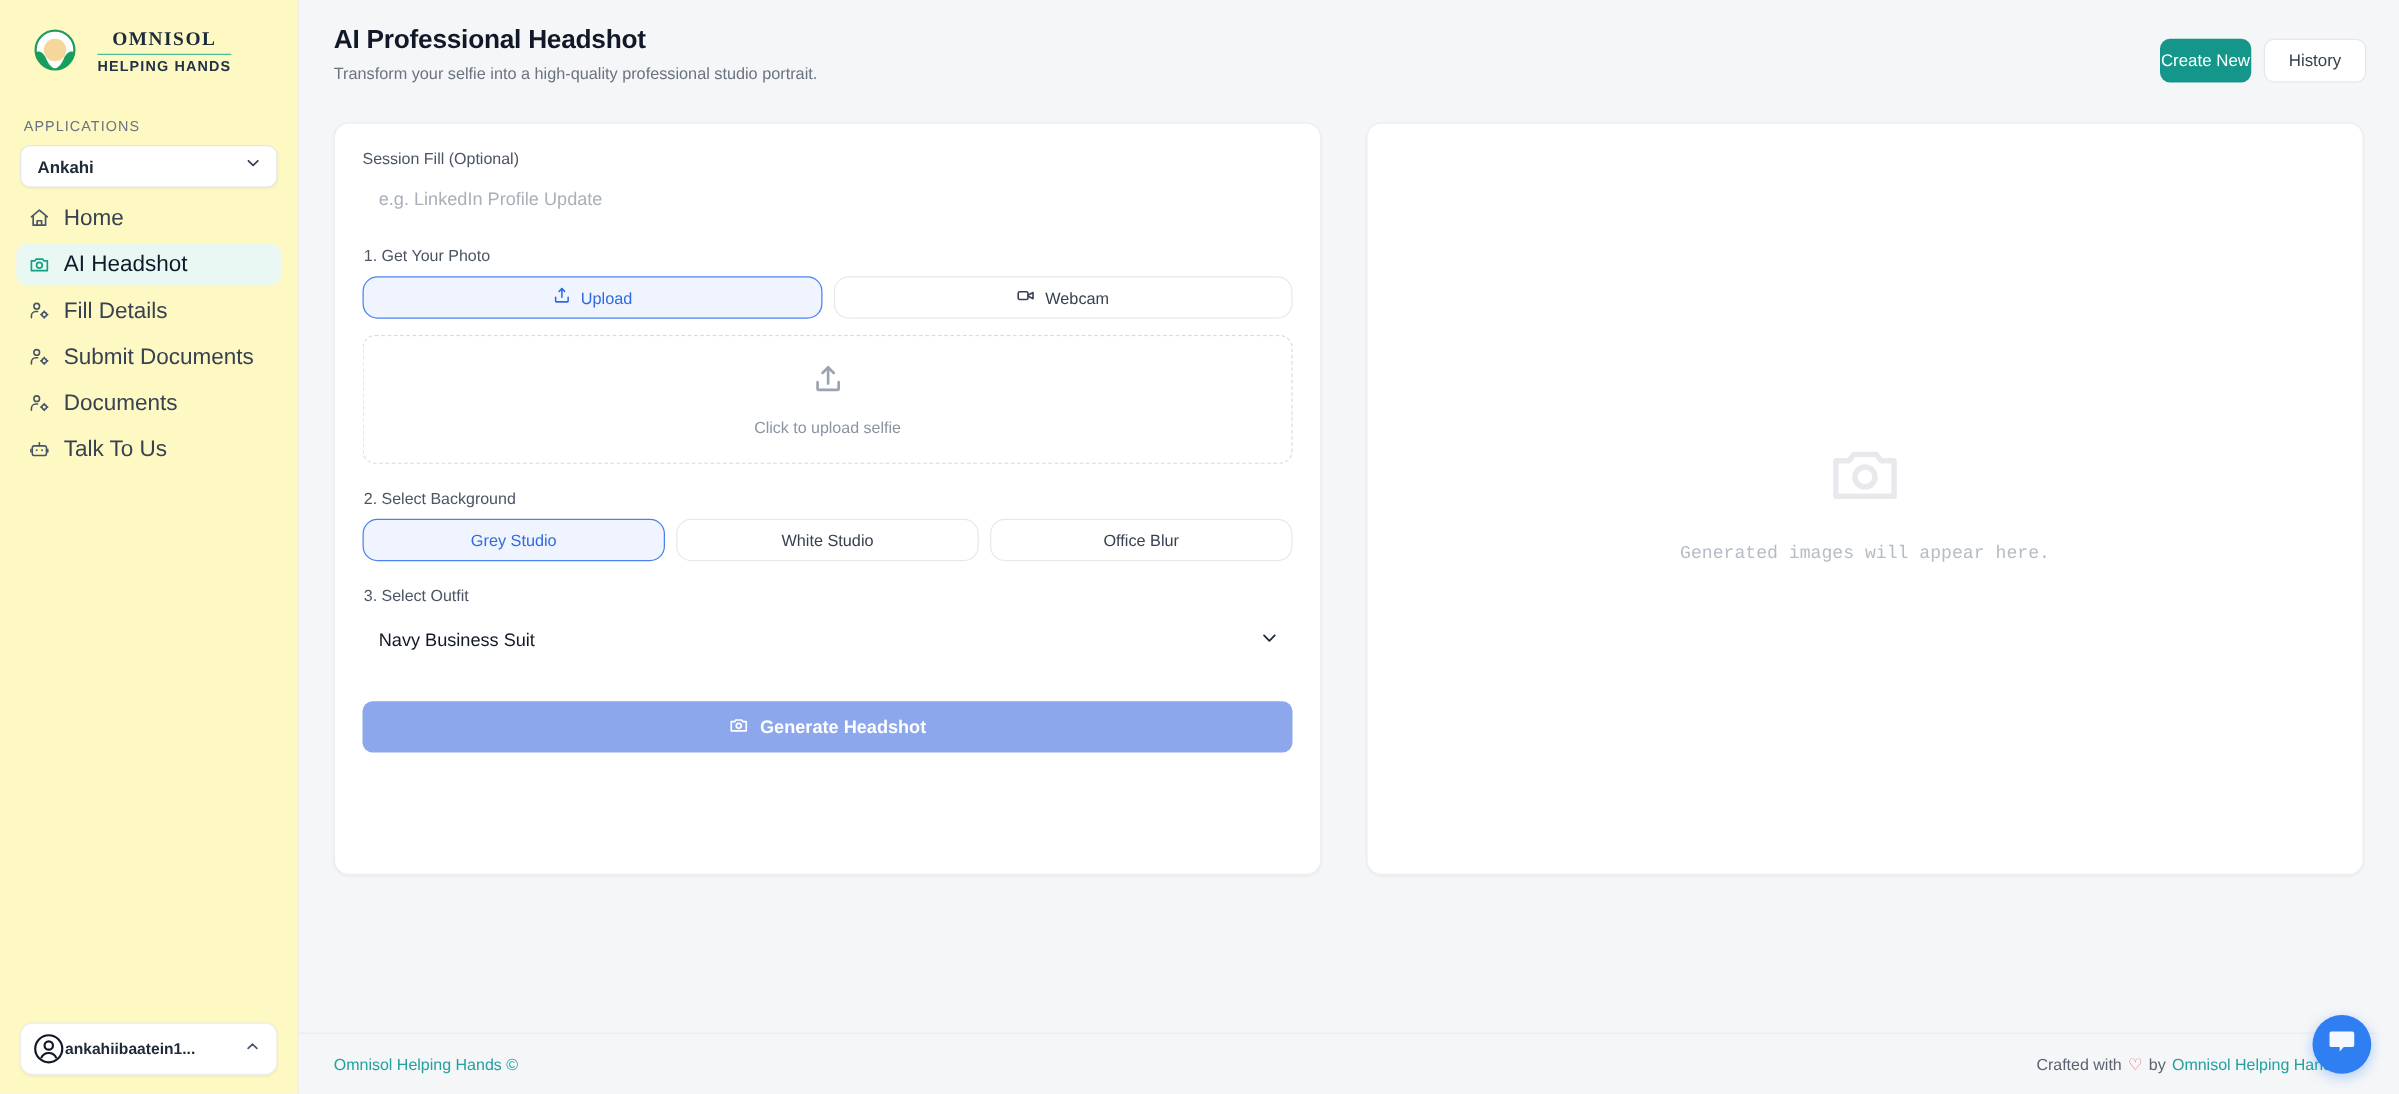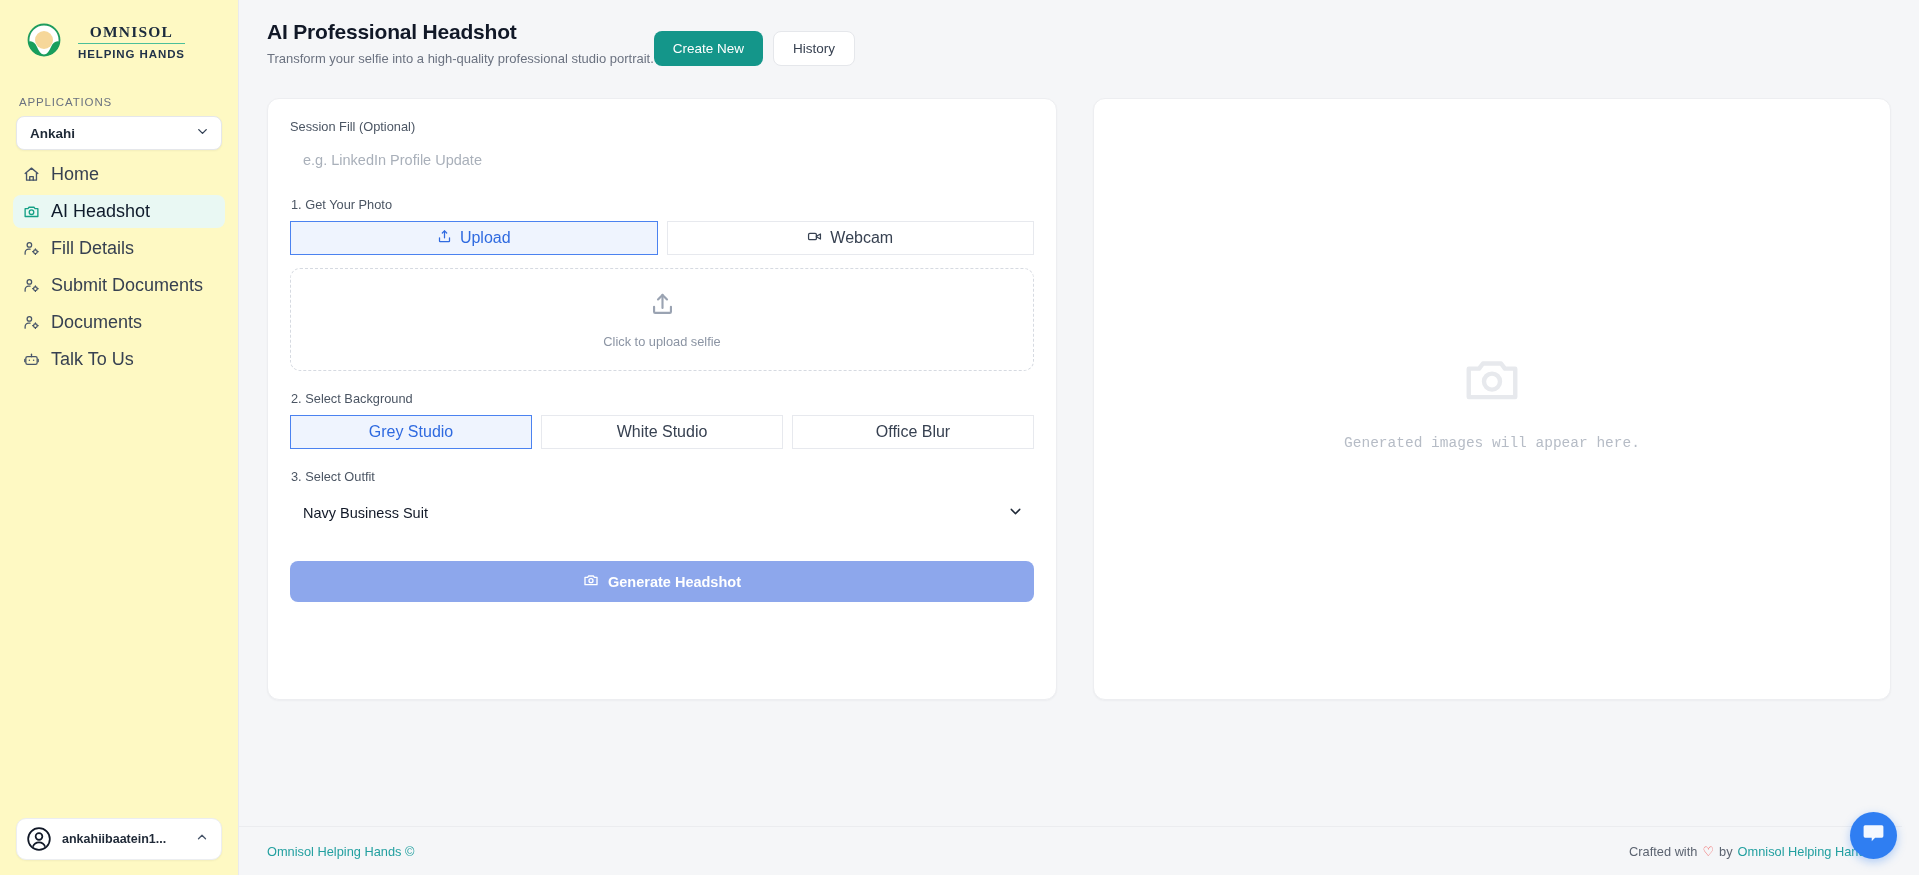--- a/index.html
+++ b/index.html
@@ -47,38 +47,38 @@
     font-size: 18px; color: #374151;
   }
   .nav-item.active { background: #e9f8f3; color: #0f1b2b; }
   .nav-item.active .nav-ico { color: #14a085; }
   .nav-ico { width: 17px; height: 17px; flex: 0 0 17px; color: #475569; display: flex; align-items: center; }
   .nav-ico svg { width: 17px; height: 17px; display: block; }
 
   .user-box {
     position: absolute; left: 16px; right: 16px; bottom: 15px;
     height: 42px; background: #fff; border: 1px solid #eceef1; border-radius: 10px;
-    display: flex; align-items: center; gap: 10px; padding: 0 12px 0 9px;
+    display: flex; align-items: center; padding: 0 12px 0 9px;
     box-shadow: 0 1px 2px rgba(16,24,40,.05); cursor: pointer;
   }
   .avatar { width: 26px; height: 26px; flex: 0 0 26px; color: #111827; }
   .user-name { flex: 1; font-size: 12.5px; font-weight: 700; color: #1f2937; white-space: nowrap; overflow: hidden; }
 
   
   .main { flex: 1; height: 875px; display: flex; flex-direction: column; position: relative; background: #f5f6f8; }
   .topbar {
-    height: 84px; display: flex; align-items: flex-start; 
+    height: 84px; display: flex; align-items: flex-start; justify-content: space-between;
     padding: 20px 26px 0 28px;
   }
   .page-title { font-size: 21px; font-weight: 700; color: #111827; letter-spacing: -.2px; }
   .page-sub { font-size: 13px; color: #6b7280; margin-top: 7px; }
   .top-actions { display: flex; gap: 10px; align-items: center; padding-top: 11px; }
   .btn-primary {
     background: #14968a; color: #fff; border: none; border-radius: 8px;
-    height: 35px; padding: 0 19px; font-size: 13.5px; font-family: inherit; cursor: pointer;
+    height: 35px; padding: 0 1px; font-size: 13.5px; font-family: inherit; cursor: pointer;
   }
   .btn-ghost {
     background: #fff; color: #374151; border: 1px solid #e5e7eb; border-radius: 8px;
     height: 35px; padding: 0 19px; font-size: 13.5px; font-family: inherit; cursor: pointer;
   }
 
   .content { display: flex; gap: 36px; padding: 14px 28px 0 28px; }
   .card {
     background: #fff; border: 1px solid #edeef1; border-radius: 12px;
     box-shadow: 0 1px 2px rgba(16,24,40,.04);
@@ -93,23 +93,23 @@
   .field-label { font-size: 12.8px; color: #4b5563; margin-bottom: 9px; }
   .text-input {
     width: 100%; height: 34px; border: none; outline: none; background: transparent;
     font-size: 14.5px; font-family: inherit; color: #1f2937; padding-left: 13px;
   }
   .text-input::placeholder { color: #a9b0ba; }
 
   .step-label { font-size: 12.8px; color: #4b5563; margin: 20px 0 9px 1px; }
   .btn-row { display: flex; gap: 9px; }
   .seg {
-    flex: 1; height: 34px; border-radius: 0; border: 1px solid #e7e9ee; background: #fff;
+    flex: 1; height: 34px; border-radius: 12px; border: 1px solid #e7e9ee; background: #fff;
     display: flex; align-items: center; justify-content: center; gap: 8px;
-    font-size: 16px; color: #374151; cursor: pointer; font-family: inherit;
+    font-size: 13px; color: #374151; cursor: pointer; font-family: inherit;
   }
   .seg.sel { border: 1px solid #4b82f0; background: #eff4fe; color: #2f6ae0; }
   .seg svg { width: 15px; height: 15px; }
 
   .dropzone {
     margin-top: 13px; height: 103px; border: 1.6px dashed #d6dae1; border-radius: 10px;
     display: flex; flex-direction: column; align-items: center; justify-content: center; gap: 12px;
     cursor: pointer; background: #fff;
   }
   .dropzone svg { width: 27px; height: 27px; color: #9aa3b2; }

